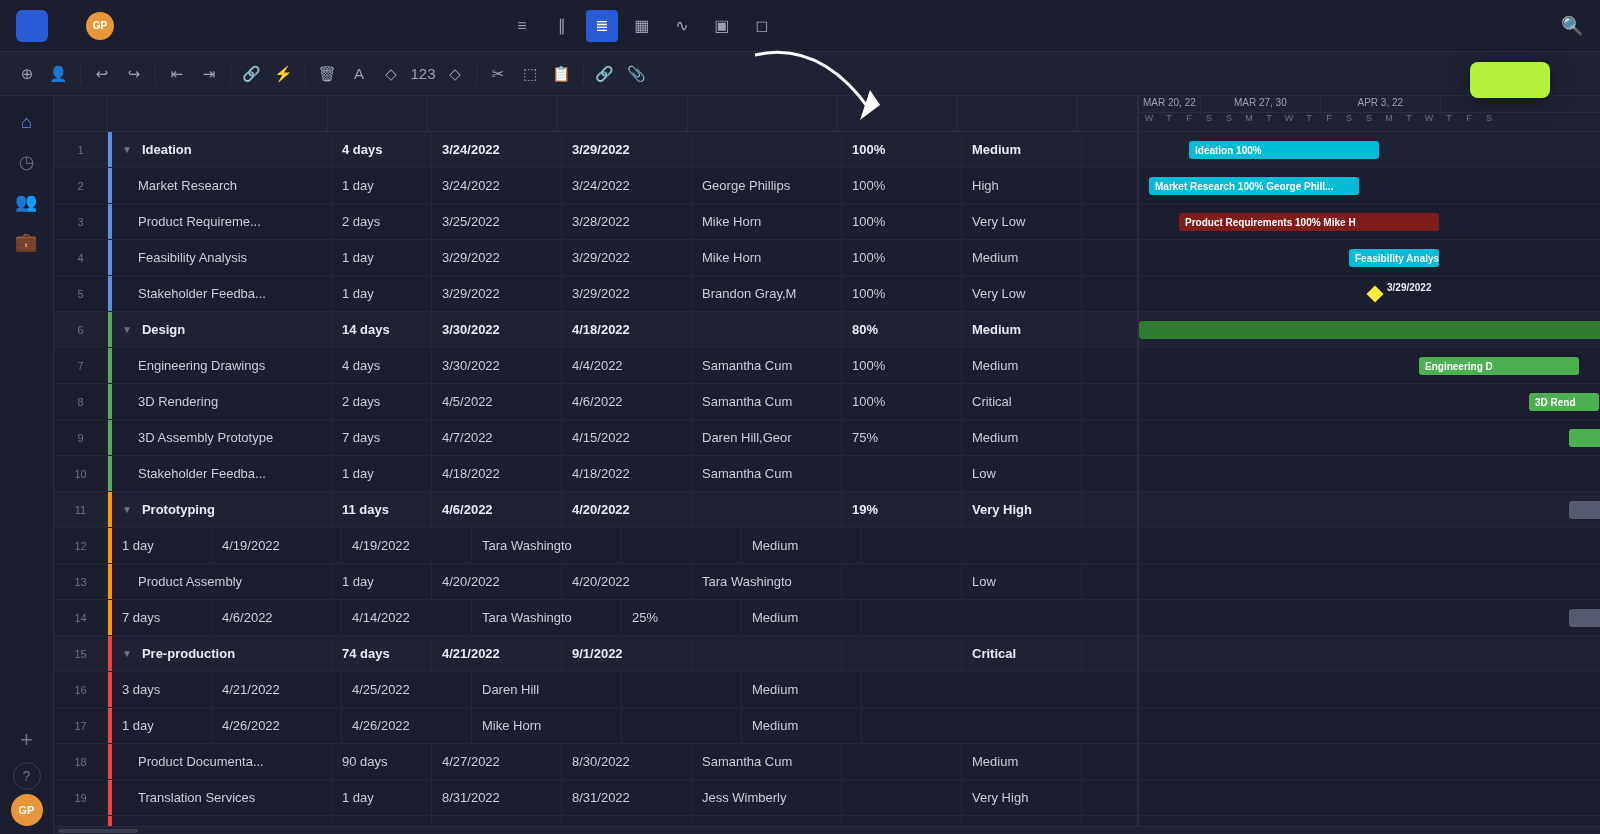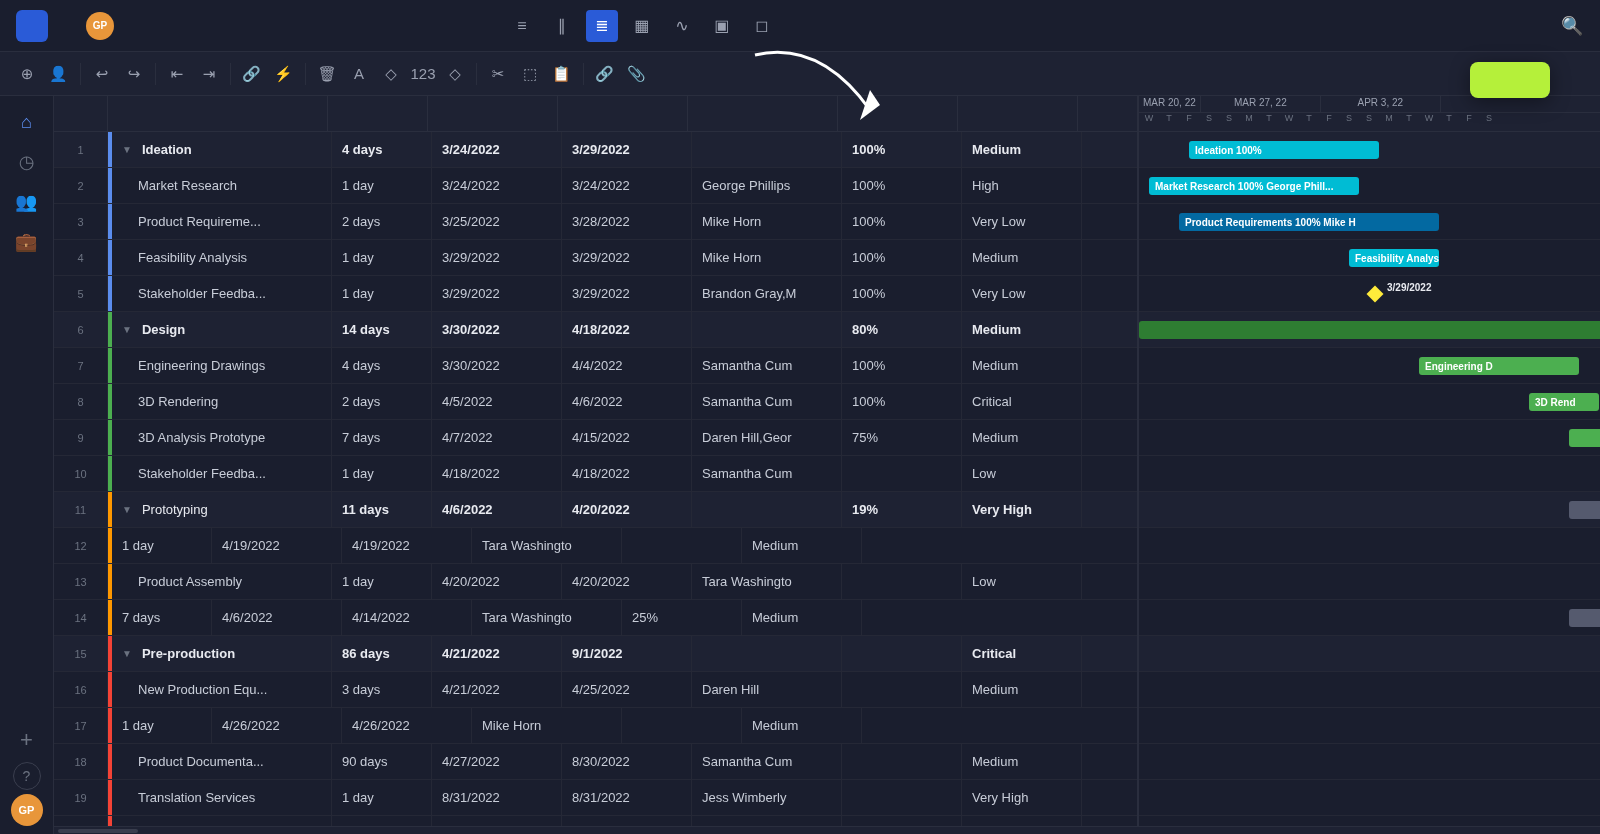--- a/index.html
+++ b/index.html
@@ -478,21 +478,21 @@
               <div class="cell col-pstart" style="color: rgb(200, 205, 216); font-weight: 400;">4/5/2022</div>
               <div class="cell col-pfinish" style="color: rgb(200, 205, 216); font-weight: 400;">4/6/2022</div>
               <div class="cell col-assigned">Samantha Cum</div>
               <div class="cell col-percent" style="font-weight: 400; color: rgb(200, 205, 216);">100%</div>
               <div class="cell col-priority" style="font-weight: 400; color: rgb(200, 205, 216);">Critical</div>
             </div>
             <div class="table-row">
               <div class="cell cell-num">9</div>
               <div style="width: 4px; flex-shrink: 0; background: rgb(76, 175, 80); align-self: stretch;"></div>
               <div class="cell col-task">
-                <span style="padding-left:16px;">3D Analysis Prototype</span>
+                <span style="padding-left:16px;">3D Assembly Prototype</span>
               </div>
               <div class="cell col-duration" style="color: rgb(200, 205, 216); font-weight: 400;">7 days</div>
               <div class="cell col-pstart" style="color: rgb(200, 205, 216); font-weight: 400;">4/7/2022</div>
               <div class="cell col-pfinish" style="color: rgb(200, 205, 216); font-weight: 400;">4/15/2022</div>
               <div class="cell col-assigned">Daren Hill,Geor</div>
               <div class="cell col-percent" style="font-weight: 400; color: rgb(200, 205, 216);">75%</div>
               <div class="cell col-priority" style="font-weight: 400; color: rgb(200, 205, 216);">Medium</div>
             </div>
             <div class="table-row">
               <div class="cell cell-num">10</div>
@@ -505,21 +505,21 @@
               <div class="cell col-pfinish" style="color: rgb(200, 205, 216); font-weight: 400;">4/18/2022</div>
               <div class="cell col-assigned">Samantha Cum</div>
               <div class="cell col-percent" style="font-weight: 400; color: rgb(200, 205, 216);"></div>
               <div class="cell col-priority" style="font-weight: 400; color: rgb(200, 205, 216);">Low</div>
             </div>
             <div class="table-row group-row">
               <div class="cell cell-num">11</div>
               <div style="width: 4px; flex-shrink: 0; background: rgb(255, 152, 0); align-self: stretch;"></div>
               <div class="cell col-task">
                 <span style="font-size:10px;color:#6b7280;margin-right:4px;">▼</span>
-                <span style="font-weight:400;color:#e8eaf0;">Prototyping</span>
+                <span style="font-weight:700;color:#e8eaf0;">Prototyping</span>
               </div>
               <div class="cell col-duration" style="color: rgb(232, 234, 240); font-weight: 700;">11 days</div>
               <div class="cell col-pstart" style="color: rgb(232, 234, 240); font-weight: 700;">4/6/2022</div>
               <div class="cell col-pfinish" style="color: rgb(232, 234, 240); font-weight: 700;">4/20/2022</div>
               <div class="cell col-assigned"></div>
               <div class="cell col-percent" style="font-weight: 700; color: rgb(232, 234, 240);">19%</div>
               <div class="cell col-priority" style="font-weight: 700; color: rgb(232, 234, 240);">Very High</div>
             </div>
             <div class="table-row">
               <div class="cell cell-num">12</div>
@@ -554,33 +554,30 @@
               <div class="cell col-percent" style="font-weight: 400; color: rgb(200, 205, 216);">25%</div>
               <div class="cell col-priority" style="font-weight: 400; color: rgb(200, 205, 216);">Medium</div>
             </div>
             <div class="table-row group-row">
               <div class="cell cell-num">15</div>
               <div style="width: 4px; flex-shrink: 0; background: rgb(244, 67, 54); align-self: stretch;"></div>
               <div class="cell col-task">
                 <span style="font-size:10px;color:#6b7280;margin-right:4px;">▼</span>
                 <span style="font-weight:700;color:#e8eaf0;">Pre-production</span>
               </div>
-              <div class="cell col-duration" style="color: rgb(232, 234, 240); font-weight: 700;">86 days</div>
+              <div class="cell col-duration" style="color: rgb(232, 234, 240); font-weight: 700;">74 days</div>
               <div class="cell col-pstart" style="color: rgb(232, 234, 240); font-weight: 700;">4/21/2022</div>
               <div class="cell col-pfinish" style="color: rgb(232, 234, 240); font-weight: 700;">9/1/2022</div>
               <div class="cell col-assigned"></div>
               <div class="cell col-percent" style="font-weight: 700; color: rgb(232, 234, 240);"></div>
               <div class="cell col-priority" style="font-weight: 700; color: rgb(232, 234, 240);">Critical</div>
             </div>
             <div class="table-row">
               <div class="cell cell-num">16</div>
               <div style="width: 4px; flex-shrink: 0; background: rgb(244, 67, 54); align-self: stretch;"></div>
-              <div class="cell col-task">
-                <span style="padding-left:16px;">New Production Equ...</span>
-              </div>
               <div class="cell col-duration" style="color: rgb(200, 205, 216); font-weight: 400;">3 days</div>
               <div class="cell col-pstart" style="color: rgb(200, 205, 216); font-weight: 400;">4/21/2022</div>
               <div class="cell col-pfinish" style="color: rgb(200, 205, 216); font-weight: 400;">4/25/2022</div>
               <div class="cell col-assigned">Daren Hill</div>
               <div class="cell col-percent" style="font-weight: 400; color: rgb(200, 205, 216);"></div>
               <div class="cell col-priority" style="font-weight: 400; color: rgb(200, 205, 216);">Medium</div>
             </div>
             <div class="table-row">
               <div class="cell cell-num">17</div>
               <div style="width: 4px; flex-shrink: 0; background: rgb(244, 67, 54); align-self: stretch;"></div>
@@ -630,21 +627,21 @@
             </div>
           </div>
       </div>
 
       <div class="gantt-right">
 
         <div class="gantt-header">
           <div style="display:flex;flex-direction:column;width:100%;position:relative;">
             <div style="display:flex;height:18px;border-bottom:1px solid #2a2e3e;">
               <div style="min-width:60px;padding:2px 4px;font-size:10px;color:#9aa0b0;border-right:1px solid #2a2e3e;text-align:center;">MAR 20, 22</div>
-              <div style="min-width:120px;padding:2px 4px;font-size:10px;color:#9aa0b0;border-right:1px solid #2a2e3e;text-align:center;">MAR 27, 22</div>
+              <div style="min-width:120px;padding:2px 4px;font-size:10px;color:#9aa0b0;border-right:1px solid #2a2e3e;text-align:center;">MAR 27, 30</div>
               <div style="min-width:120px;padding:2px 4px;font-size:10px;color:#9aa0b0;border-right:1px solid #2a2e3e;text-align:center;">APR 3, 22</div>
             </div>
             <div style="display:flex;height:18px;">
               <div style="display:flex;gap:0;">
                 <span style="font-size:9px;color:#6b7280;width:20px;text-align:center;">W</span>
                 <span style="font-size:9px;color:#6b7280;width:20px;text-align:center;">T</span>
                 <span style="font-size:9px;color:#6b7280;width:20px;text-align:center;">F</span>
                 <span style="font-size:9px;color:#6b7280;width:20px;text-align:center;">S</span>
                 <span style="font-size:9px;color:#6b7280;width:20px;text-align:center;">S</span>
                 <span style="font-size:9px;color:#6b7280;width:20px;text-align:center;">M</span>
@@ -682,21 +679,21 @@
             <div class="gantt-row-bg" style="position: relative;"></div>
             <div class="gantt-row-bg group-bg" style="position: relative;"></div>
             <div class="gantt-row-bg" style="position: relative;"></div>
             <div class="gantt-row-bg" style="position: relative;"></div>
             <div class="gantt-row-bg" style="position: relative;"></div>
             <div class="gantt-row-bg" style="position: relative;"></div>
             <div class="gantt-row-bg" style="position: relative;"></div>
             <div class="gantt-bar-layer">
               <div class="gantt-bar" style="left: 50px; width: 190px; top: 9px; background: rgb(0, 188, 212);">Ideation 100%</div>
               <div class="gantt-bar" style="left: 10px; width: 210px; top: 45px; background: rgb(0, 188, 212);">Market Research 100% George Phill...</div>
-              <div class="gantt-bar" style="left: 40px; width: 260px; top: 81px; background: #0369a1;">Product Requirements 100% Mike H</div>
+              <div class="gantt-bar" style="left: 40px; width: 260px; top: 81px; background: #7f1d1d;">Product Requirements 100% Mike H</div>
               <div class="gantt-bar" style="left: 210px; width: 90px; top: 117px; background: rgb(0, 188, 212);">Feasibility Analysis 100% Mike H</div>
               <div class="gantt-bar" style="left: 0px; width: 490px; top: 189px; background: rgb(46, 125, 50);"></div>
               <div class="gantt-bar" style="left: 280px; width: 160px; top: 225px; background: rgb(76, 175, 80);">Engineering D</div>
               <div class="gantt-bar" style="left: 390px; width: 70px; top: 261px; background: rgb(76, 175, 80);">3D Rend</div>
               <div class="gantt-bar" style="left: 430px; width: 100px; top: 297px; background: rgb(76, 175, 80);"></div>
               <div class="gantt-bar" style="left: 430px; width: 80px; top: 369px; background: rgb(85, 90, 110);"></div>
               <div class="gantt-bar" style="left: 430px; width: 80px; top: 477px; background: rgb(85, 90, 110);"></div>
               <div style="position: absolute; left: 230px; top: 156px; width: 12px; height: 12px; transform: rotate(45deg); background: rgb(255, 235, 59);"></div>
               <div style="position: absolute; left: 248px; top: 150px; font-size: 10px; color: rgb(232, 234, 240); font-weight: 600;">3/29/2022</div>
             </div>

